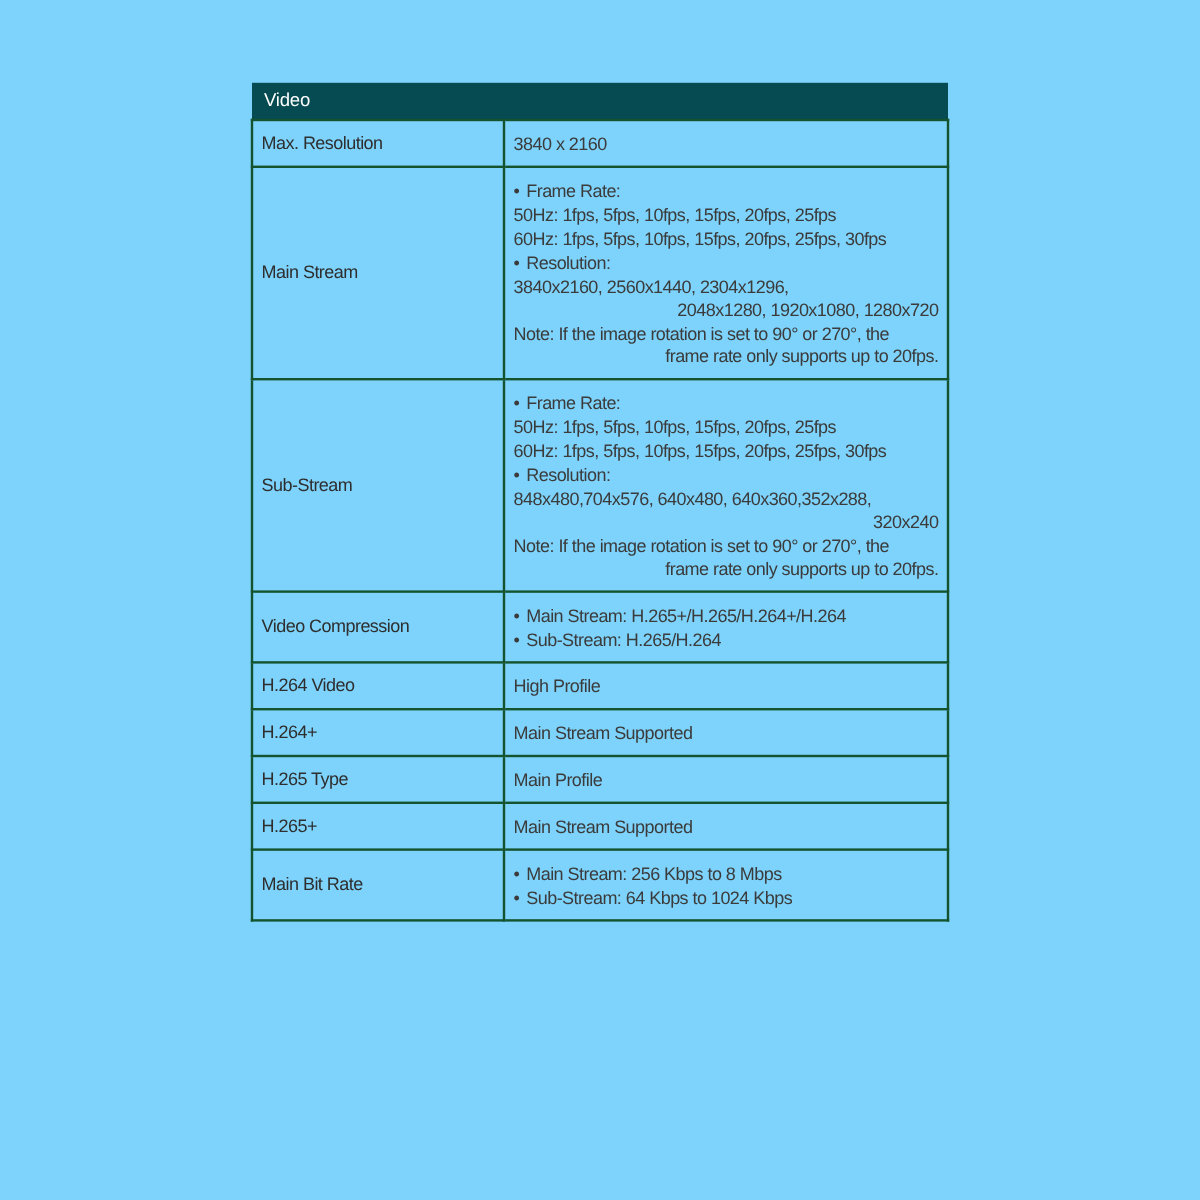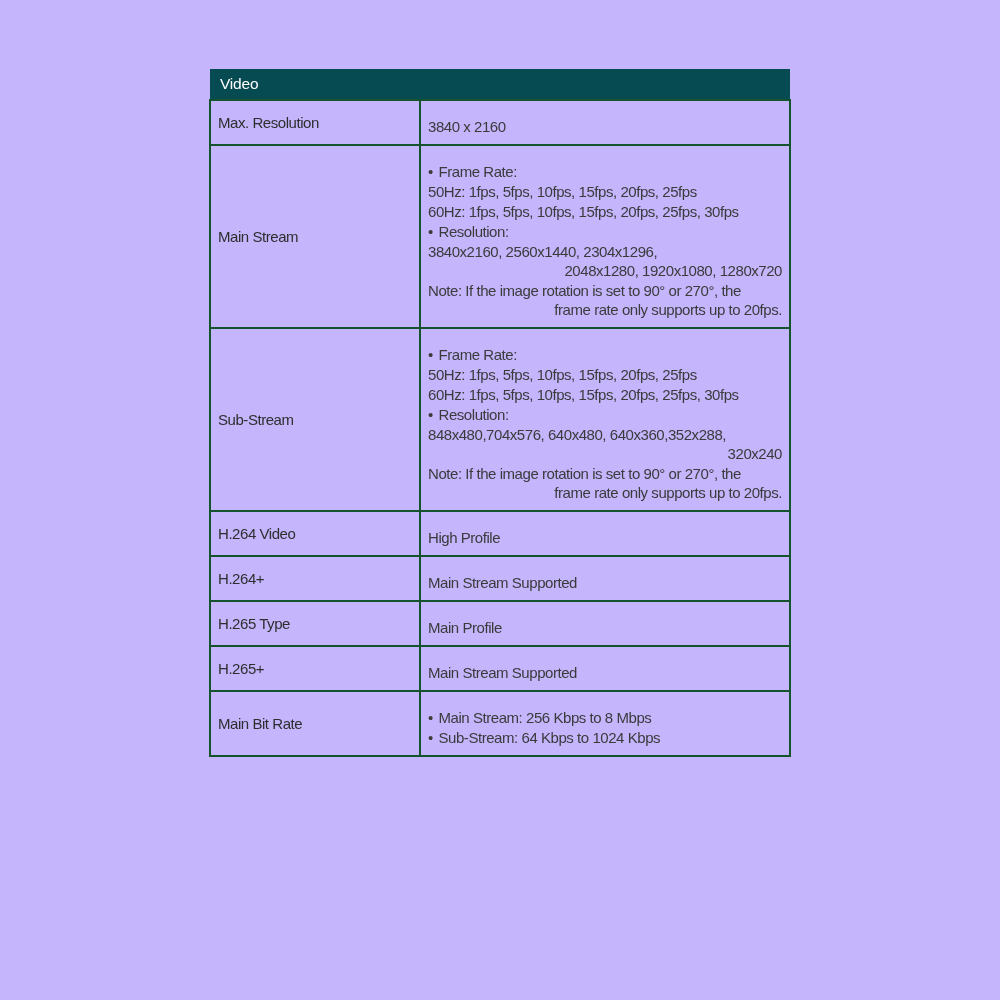--- a/index.html
+++ b/index.html
@@ -8,21 +8,21 @@
     padding: 0;
     width: 1000px;
     height: 1000px;
     background: #ffffff;
     font-family: "Liberation Sans", sans-serif;
   }
   .page {
     position: relative;
     width: 1000px;
     height: 1000px;
-    background: #c4b5fd;
+    background: #7dd3fc;
     overflow: hidden;
   }
   table.spec-table {
     position: absolute;
     left: 209px;
     top: 69px;
     width: 580px;
     border-collapse: collapse;
     table-layout: fixed;
     color: #3b3b3b;
@@ -47,21 +47,21 @@
   }
   td.label-cell {
     color: #2e2e2e;
     font-weight: 500;
   }
   .line {
     line-height: 19px;
     margin-top: 1px;
     white-space: normal;
   }
-  .line:first-child { margin-top: 8px; }
+  .line:first-child { margin-top: 2px; }
   .line.tight { margin-top: 0; text-align: right; }
   .b { margin-right: 2px; }
 </style>
 </head>
 <body>
 
 <div class="page">
   <table class="spec-table">
     <colgroup>
       <col style="width:210px">
@@ -99,20 +99,27 @@
             <div class="line">50Hz: 1fps, 5fps, 10fps, 15fps, 20fps, 25fps</div>
             <div class="line">60Hz: 1fps, 5fps, 10fps, 15fps, 20fps, 25fps, 30fps</div>
             <div class="line bullet"><span class="b">•</span> Resolution:</div>
             <div class="line">848x480,704x576, 640x480, 640x360,352x288,</div>
             <div class="line tight">320x240</div>
             <div class="line">Note: If the image rotation is set to 90° or 270°, the</div>
             <div class="line tight">frame rate only supports up to 20fps.</div>
           </td>
         </tr>
         <tr>
+          <td class="label-cell">Video Compression</td>
+          <td class="value-cell">
+            <div class="line bullet"><span class="b">•</span> Main Stream: H.265+/H.265/H.264+/H.264</div>
+            <div class="line bullet"><span class="b">•</span> Sub-Stream: H.265/H.264</div>
+          </td>
+        </tr>
+        <tr>
           <td class="label-cell">H.264 Video</td>
           <td class="value-cell">
             <div class="line">High Profile</div>
           </td>
         </tr>
         <tr>
           <td class="label-cell">H.264+</td>
           <td class="value-cell">
             <div class="line">Main Stream Supported</div>
           </td>

